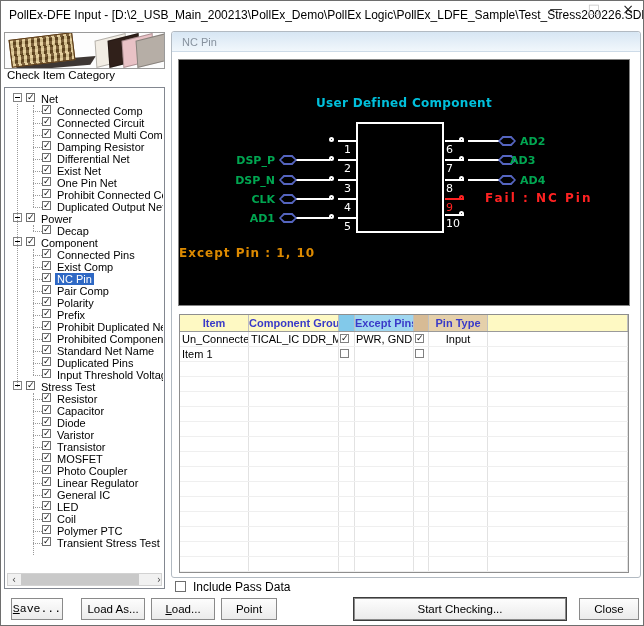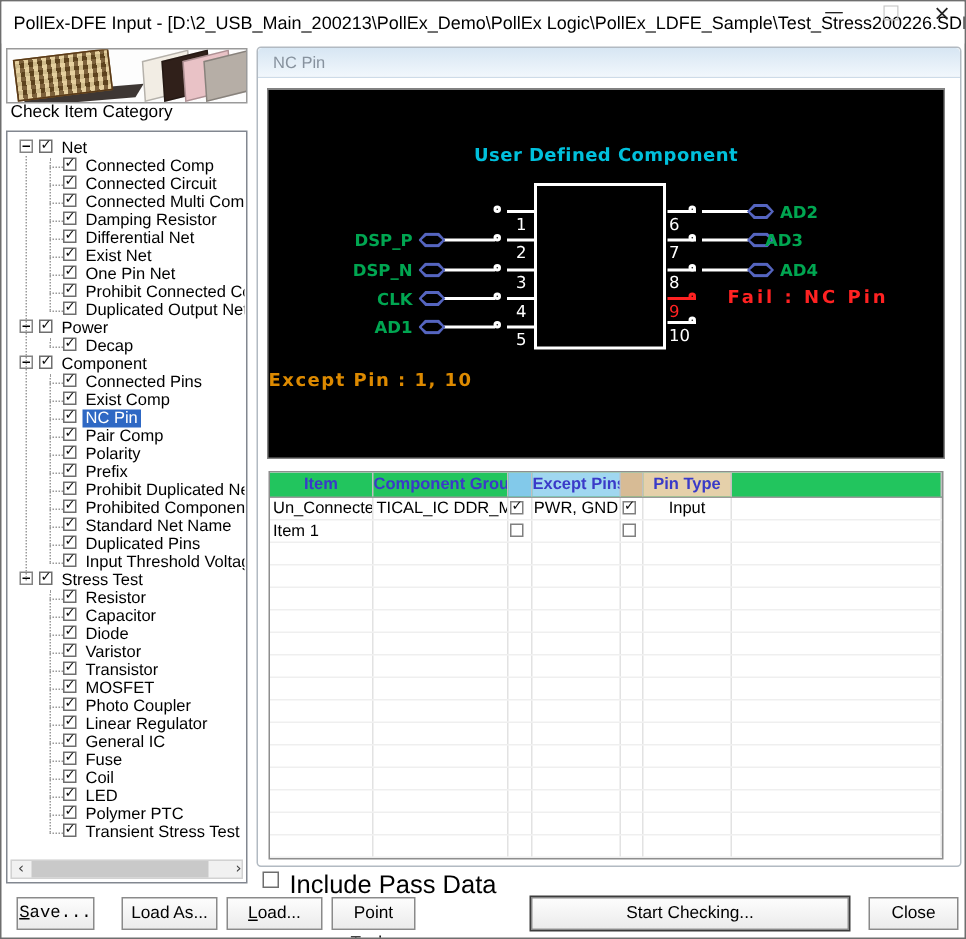--- a/index.html
+++ b/index.html
@@ -76,41 +76,41 @@
   .dia{position:absolute;width:18px;height:10px;background:var(--net-symbol);
        clip-path:polygon(0 50%,25% 0,75% 0,100% 50%,75% 100%,25% 100%);}
   .dia::after{content:"";position:absolute;inset:2px;background:#000;
        clip-path:polygon(0 50%,25% 0,75% 0,100% 50%,75% 100%,25% 100%);}
   .nl{position:absolute;font:bold 11px "DejaVu Sans",sans-serif;color:var(--net-label);white-space:nowrap;}
   .ft{position:absolute;font:bold 12px "DejaVu Sans",sans-serif;color:var(--fail);
       letter-spacing:2px;white-space:nowrap;margin-left:9px;}
   
   .tbl{position:absolute;left:178px;top:313px;width:450px;height:259px;background:#fff;
        border:1px solid #8e8e8e;overflow:hidden;}
-  .thd{display:flex;height:17px;background:#22c55e;border-bottom:1px solid #9a9a9a;}
+  .thd{display:flex;height:17px;background:#fef9c3;border-bottom:1px solid #9a9a9a;}
   .thd .c{border-right:1px solid #c0c0c0;}
   .hdr{font:bold 11px "Liberation Sans",sans-serif;color:var(--header-text);
        text-align:center;line-height:16px;overflow:hidden;white-space:nowrap;}
   .c{height:100%;}
   .c1{width:69px;} .c2{width:90px;} .c3{width:16px;} .c4{width:59px;} .c5{width:15px;} .c6{width:59px;} .c7{flex:1;}
   .hc{background:var(--header-cyan);} .hc2{background:var(--header-cyan-light);}
   .ht{background:var(--header-tan);} .ht2{background:var(--header-tan-light);}
   .trw{display:flex;height:15px;font:11px "Liberation Sans",sans-serif;line-height:14px;
        border-bottom:1px solid #efefef;}
   .trw .c{border-right:1px solid #e2e2e2;}
   .trw .c1,.trw .c2{padding:0 2px;overflow:hidden;white-space:nowrap;}
   .ctr{text-align:center;}
   .tcb{display:inline-block;width:9px;height:9px;border:1px solid #808080;background:#fff;
        margin:2px 0 0 1px;position:relative;}
   .tcb.on::after{content:"\2713";position:absolute;left:0;top:-2px;
        font:bold 9px "DejaVu Sans",sans-serif;color:#101010;}
   
   .ipd{position:absolute;left:174px;top:579px;height:14px;}
   .ipd-cb{position:absolute;left:0;top:1px;width:11px;height:11px;border:1px solid #6e6e6e;background:#fff;}
-  .ipd-lbl{position:absolute;left:18px;top:0;font-size:17px;white-space:nowrap;}
+  .ipd-lbl{position:absolute;left:18px;top:0;font-size:12px;white-space:nowrap;}
   .btn{position:absolute;top:597px;height:22px;background:linear-gradient(#fdfdfd,#ebebeb);
        border:1px solid #8a8a8a;font-size:11.5px;text-align:center;color:#000;padding:0;
        font-family:"Liberation Sans",sans-serif;}
   .btn span{display:block;line-height:20px;}
   .btn span.ul::first-letter{text-decoration:underline;}
   .b-save{left:10px;width:52px;font-family:Liberation Mono, monospace;} .b-saveas{left:80px;width:64px;} .b-load{left:150px;width:64px;}
   .b-point{left:220px;width:56px;} .b-start{left:353px;width:212px;box-shadow:0 0 0 1px #3c3c3c;}
   .b-close{left:578px;width:60px;}
 </style>
 </head>
@@ -348,33 +348,27 @@
         <div class="trow">
           <span class="dash"></span>
 
           <span class="cb on"></span>
           <span class="lbl">General IC</span>
         </div>
         <div class="trow">
           <span class="dash"></span>
 
           <span class="cb on"></span>
-          <span class="lbl">Fuse</span>
+          <span class="lbl">LED</span>
         </div>
         <div class="trow">
           <span class="dash"></span>
 
           <span class="cb on"></span>
           <span class="lbl">Coil</span>
-        </div>
-        <div class="trow">
-          <span class="dash"></span>
-
-          <span class="cb on"></span>
-          <span class="lbl">LED</span>
         </div>
         <div class="trow">
           <span class="dash"></span>
 
           <span class="cb on"></span>
           <span class="lbl">Polymer PTC</span>
         </div>
         <div class="trow">
           <span class="dash"></span>
 

